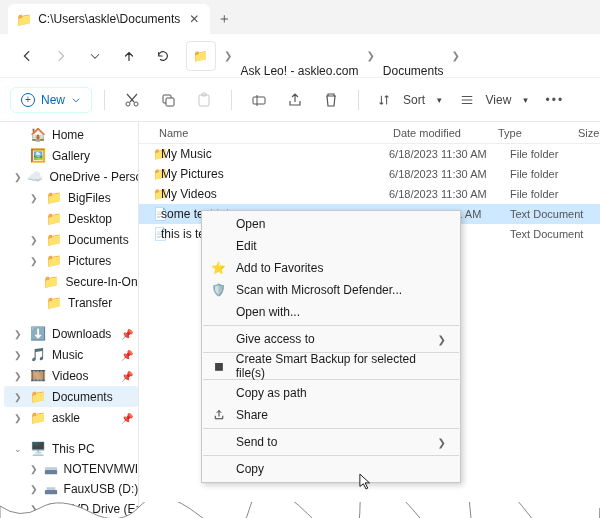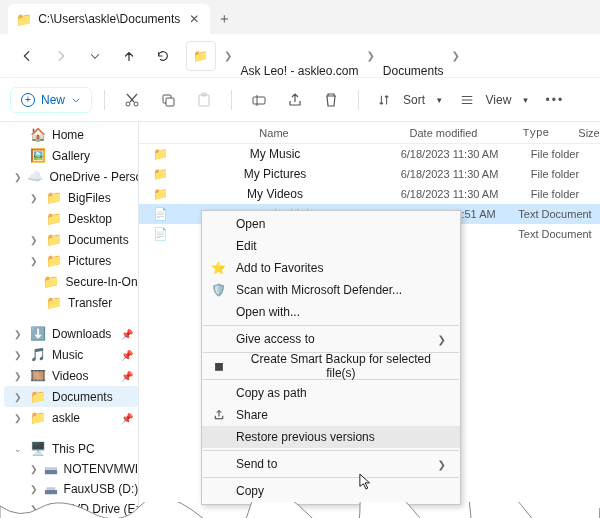--- a/index.html
+++ b/index.html
@@ -38,25 +38,25 @@
   .sidebar { width: 174px; border-right:1px solid #e8e8e8; overflow-y:auto; padding: 2px 0 6px 4px; }
   .sb-item { display:flex; align-items:center; gap:6px; padding:3px 4px 3px 10px; font-size:12px; border-radius:3px; white-space:nowrap; }
   .sb-item .chev { width:10px; color:#888; font-size:9px; visibility:hidden;}
   .sb-item.has-chev .chev { visibility:visible; }
   .sb-item .icon { width:16px; display:inline-flex; align-items:center; justify-content:center; font-size:13px;}
   .sb-item.indent1 { padding-left: 26px; }
   .sb-item.selected { background:#e5f1fb; }
   .sb-spacer { height: 10px; }
   
   
-  .content { flex:1; position:relative;text-align:center; }
+  .content { flex:1; position:relative; }
   .col-head { display:flex; height:22px; align-items:center; border-bottom:1px solid #eee; font-size:11px; color:#555; }
   .col-name { width:250px; padding-left:20px;}
   .col-date { width:105px; padding-left:4px;}
-  .col-type { width:80px; padding-left:4px;font-family:Liberation Mono, monospace;}
+  .col-type { width:80px; padding-left:4px;}
   .col-size { flex:1; padding-left:4px;}
   .row { display:flex; height:20px; align-items:center; font-size:12px; }
   .row .ricon { width:20px; padding-left:14px; display:flex; align-items:center; font-size:12px;}
   .row .rname { width:230px; padding-left:2px;}
   .row .rdate { width:121px; color:#555; font-size:11px;}
   .row .rtype { width:90px; color:#555; font-size:11px;}
   .row.selected { background:#cde8ff; }
   
   
   .context-menu { position:absolute; background:#f9f9f9; border:1px solid #c8c8c8; box-shadow:2px 2px 6px rgba(0,0,0,0.2); width:260px; font-size:12px; padding:2px 0; }
@@ -415,25 +415,20 @@
   </div>
         <div class="cm-item  ">
     <span class="cm-icon">
             <svg width="12" height="12" viewBox="0 0 16 16">
               <path d="M3 9v4h10V9 M8 2v8 M5 5l3-3 3 3" stroke="#333" fill="none" stroke-width="1.3"></path>
             </svg>
           </span>
     <span>Share</span>
 
   </div>
-        <div class="cm-item  highlight">
-    <span class="cm-icon"></span>
-    <span>Restore previous versions</span>
-
-  </div>
         <div class="cm-sep"></div>
         <div class="cm-item  ">
     <span class="cm-icon"></span>
     <span>Send to</span>
     <span class="cm-arrow">❯</span>
   </div>
         <div class="cm-sep"></div>
         <div class="cm-item  ">
     <span class="cm-icon"></span>
     <span>Copy</span>

